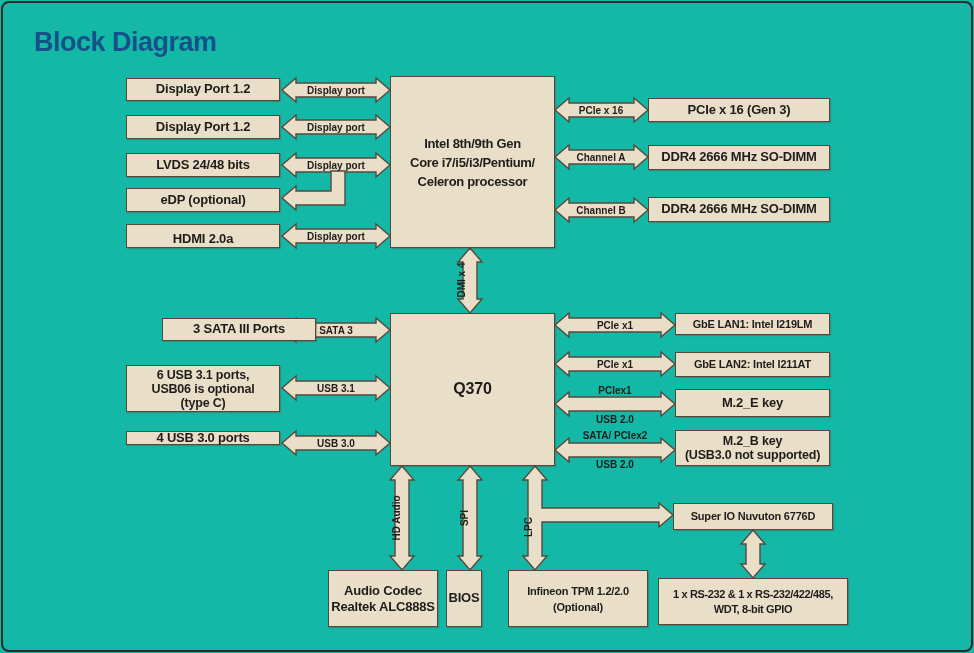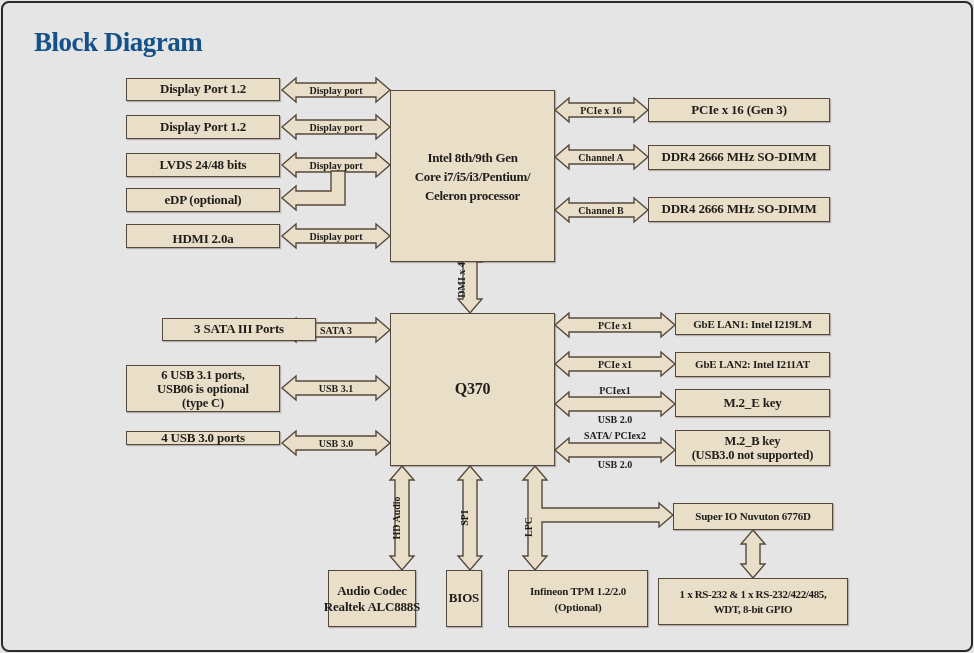--- a/index.html
+++ b/index.html
@@ -1,17 +1,17 @@
 <!DOCTYPE html>
 <html><head>
 <meta charset="utf-8">
 <style>
   html,body{margin:0;padding:0;background:#fff;}
   body{width:974px;height:653px;font-family:"Liberation Sans",sans-serif;position:relative;overflow:hidden;}
-  .canvas{position:absolute;inset:0;background:#e5e5e5;font-family:Liberation Serif, serif;}
+  .canvas{position:absolute;inset:0;background:#14b8a6;}
   .page-border{position:absolute;inset:1px;border:2px solid #2a2a2a;border-radius:8px;pointer-events:none;}
   .title{position:absolute;left:34px;top:27px;margin:0;font-size:27px;font-weight:800;letter-spacing:-0.5px;color:#14518a;}
   svg.arrows{position:absolute;left:0;top:0;}
   svg.arrows polygon{fill:#e9dec7;stroke:#56493c;stroke-width:1.4;stroke-linejoin:miter;}
   .node{position:absolute;box-sizing:border-box;background:#e9dec7;border:1.6px solid #54483c;
         box-shadow:1px 1px 1px rgba(90,75,60,.35);
         display:flex;flex-direction:column;align-items:center;justify-content:center;
         text-align:center;font-weight:700;color:#1e1d1b;font-size:13px;letter-spacing:-0.2px;line-height:1.15;}
   .node .ln{white-space:nowrap;}
   .bus{position:absolute;transform:translate(-50%,-50%);font-size:10px;font-weight:700;color:#1e1d1b;white-space:nowrap;}
@@ -82,21 +82,21 @@
     </div>
   <div class="node fs125 lh14" style="left:126px;top:365px;width:154px;height:47px;">
     <span class="ln">6 USB 3.1 ports,</span>
     <span class="ln">USB06 is optional</span>
     <span class="ln">(type C)</span>
   </div>
   <div class="node" style="left:126px;top:431px;width:154px;height:14px;">
       <span class="ln">4 USB 3.0 ports</span>
     </div>
 
-  <div class="node lh19" style="left:390px;top:76px;width:165px;height:172px;letter-spacing:-0.3px;margin-top:14px;">
+  <div class="node lh19" style="left:390px;top:76px;width:165px;height:172px;letter-spacing:-0.3px;">
     <span class="ln">Intel 8th/9th Gen</span>
     <span class="ln">Core i7/i5/i3/Pentium/</span>
     <span class="ln">Celeron processor</span>
   </div>
   <div class="node fs16" style="left:390px;top:313px;width:165px;height:153px;">
       <span class="ln">Q370</span>
     </div>
 
   <div class="node" style="left:648px;top:98px;width:182px;height:24px;">
       <span class="ln">PCIe x 16 (Gen 3)</span>
@@ -114,21 +114,21 @@
       <span class="ln">GbE LAN2: Intel I211AT</span>
     </div>
   <div class="node" style="left:675px;top:389px;width:155px;height:28px;">
       <span class="ln">M.2_E key</span>
     </div>
   <div class="node fs125 lh14" style="left:675px;top:430px;width:155px;height:36px;">
     <span class="ln">M.2_B key</span>
     <span class="ln">(USB3.0 not supported)</span>
   </div>
 
-  <div class="node lh16" style="left:328px;top:570px;width:88px;height:57px;">
+  <div class="node lh16" style="left:328px;top:570px;width:110px;height:57px;">
     <span class="ln">Audio Codec</span>
     <span class="ln">Realtek ALC888S</span>
   </div>
   <div class="node" style="left:446px;top:570px;width:36px;height:57px;">
       <span class="ln">BIOS</span>
     </div>
   <div class="node fs12 lh16" style="left:508px;top:570px;width:140px;height:57px;">
     <span class="ln">Infineon TPM 1.2/2.0</span>
     <span class="ln">(Optional)</span>
   </div>

